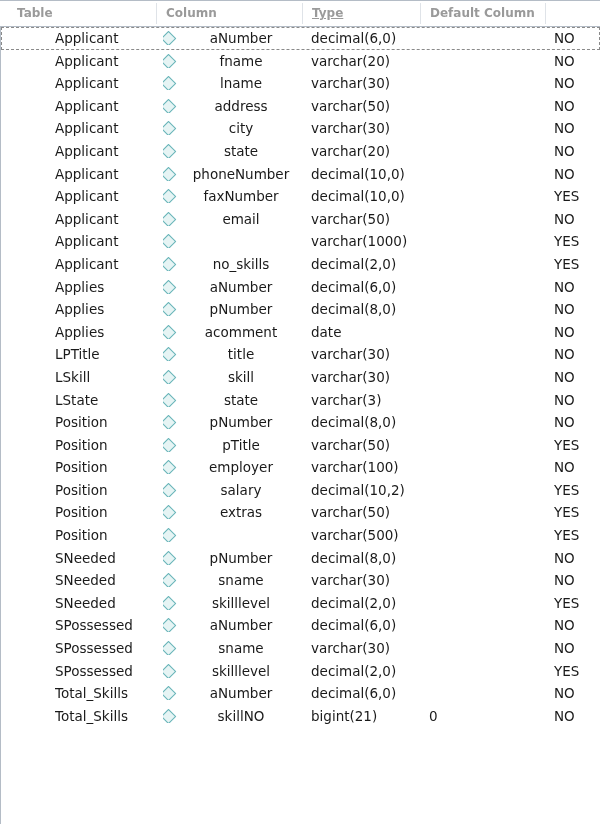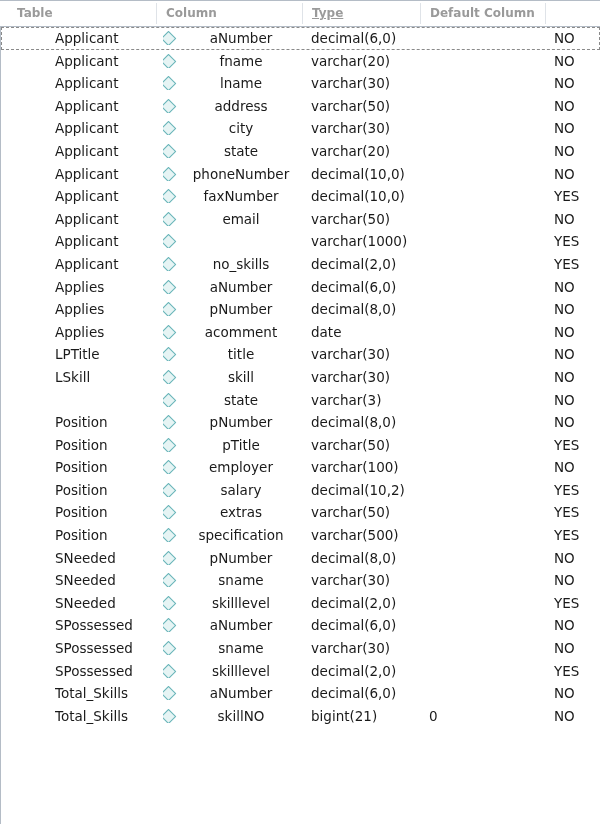--- a/index.html
+++ b/index.html
@@ -272,20 +272,21 @@
         <div class="cell c-table">LSkill</div>
         <div class="cell c-colicon">
           <span class="diamond-icon"></span>
         </div>
         <div class="cell c-column">skill</div>
         <div class="cell c-type">varchar(30)</div>
         <div class="cell c-default"></div>
         <div class="cell c-null">NO</div>
       </div>
       <div class="row">
+        <div class="cell c-table">LState</div>
         <div class="cell c-colicon">
           <span class="diamond-icon"></span>
         </div>
         <div class="cell c-column">state</div>
         <div class="cell c-type">varchar(3)</div>
         <div class="cell c-default"></div>
         <div class="cell c-null">NO</div>
       </div>
       <div class="row">
         <div class="cell c-table">Position</div>
@@ -335,21 +336,20 @@
         <div class="cell c-column">extras</div>
         <div class="cell c-type">varchar(50)</div>
         <div class="cell c-default"></div>
         <div class="cell c-null">YES</div>
       </div>
       <div class="row">
         <div class="cell c-table">Position</div>
         <div class="cell c-colicon">
           <span class="diamond-icon"></span>
         </div>
-        <div class="cell c-column">specification</div>
         <div class="cell c-type">varchar(500)</div>
         <div class="cell c-default"></div>
         <div class="cell c-null">YES</div>
       </div>
       <div class="row">
         <div class="cell c-table">SNeeded</div>
         <div class="cell c-colicon">
           <span class="diamond-icon"></span>
         </div>
         <div class="cell c-column">pNumber</div>

